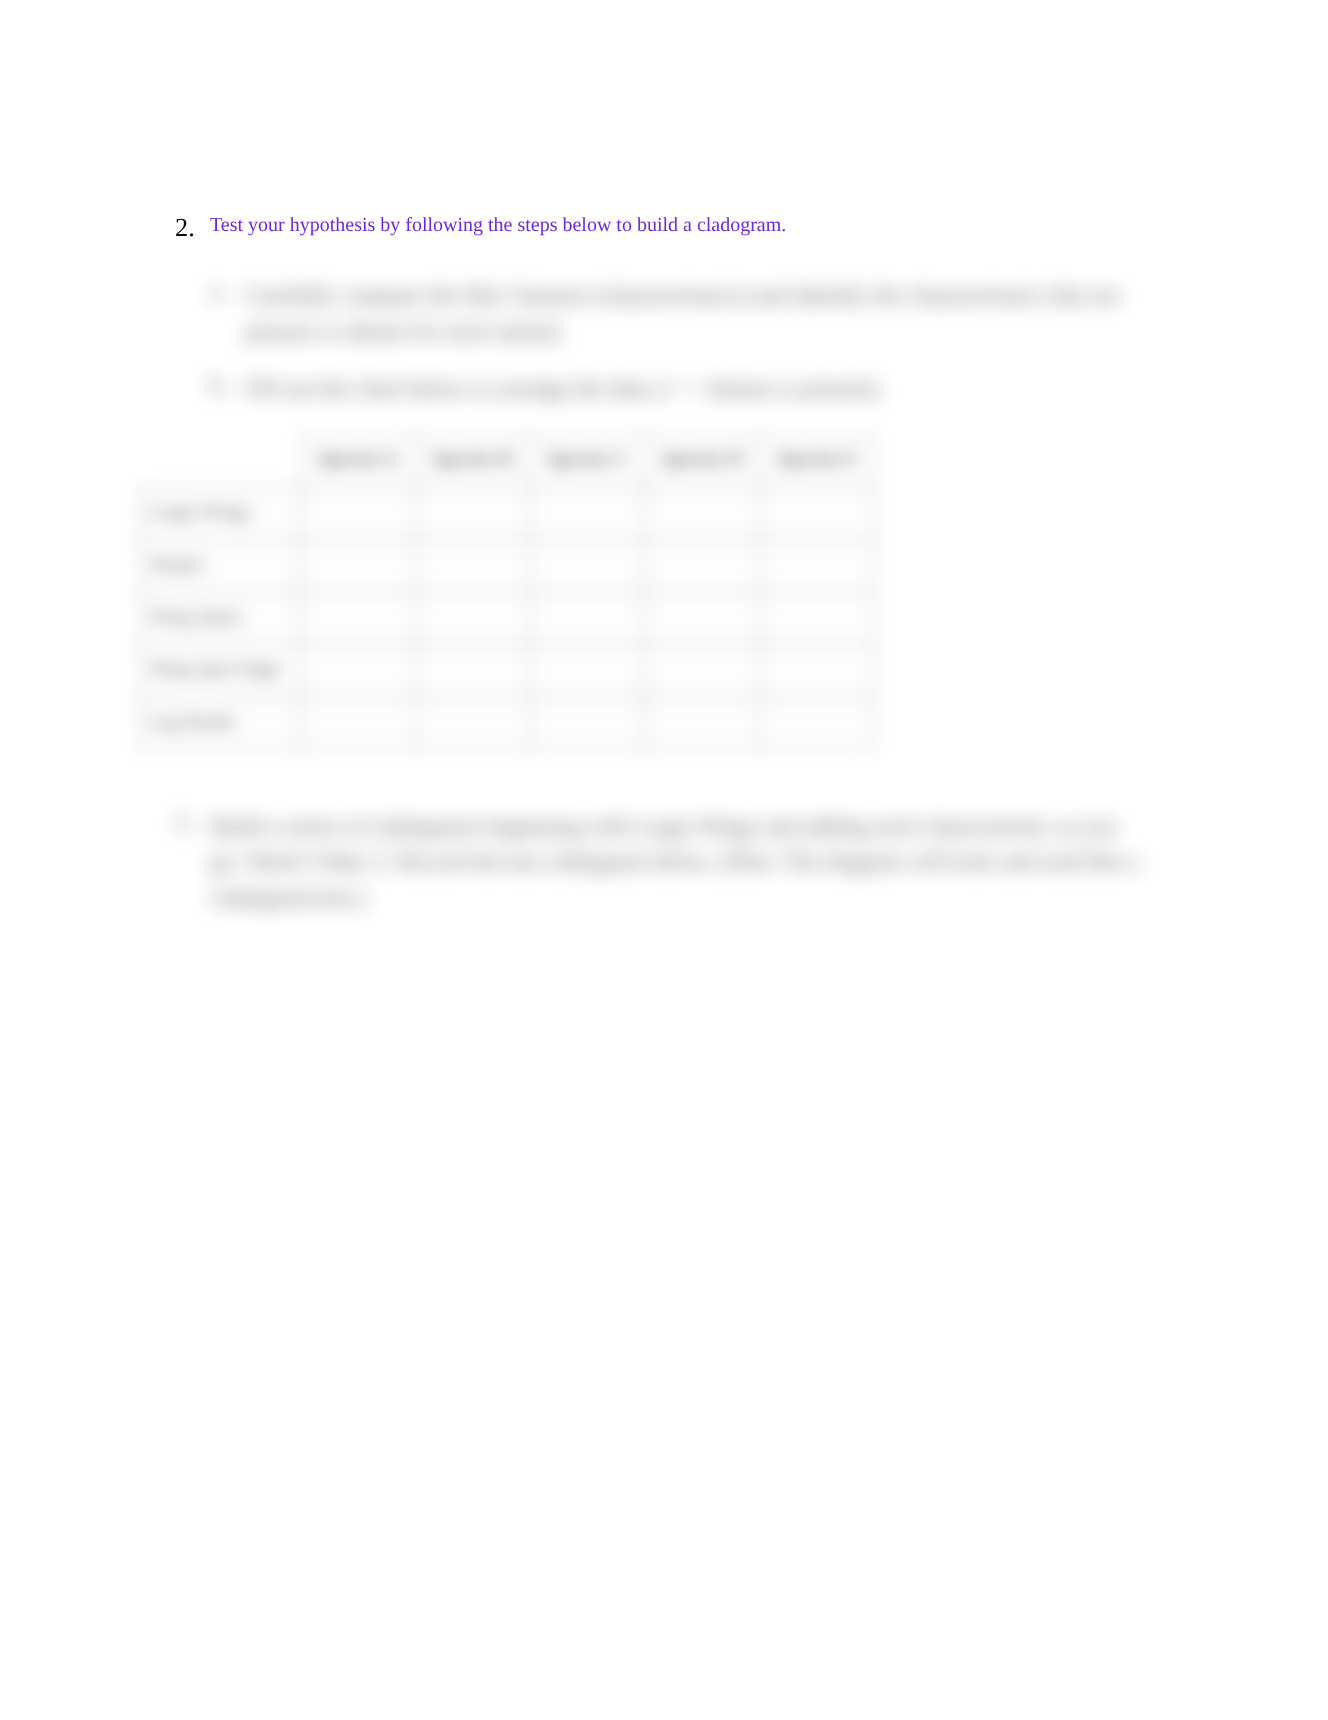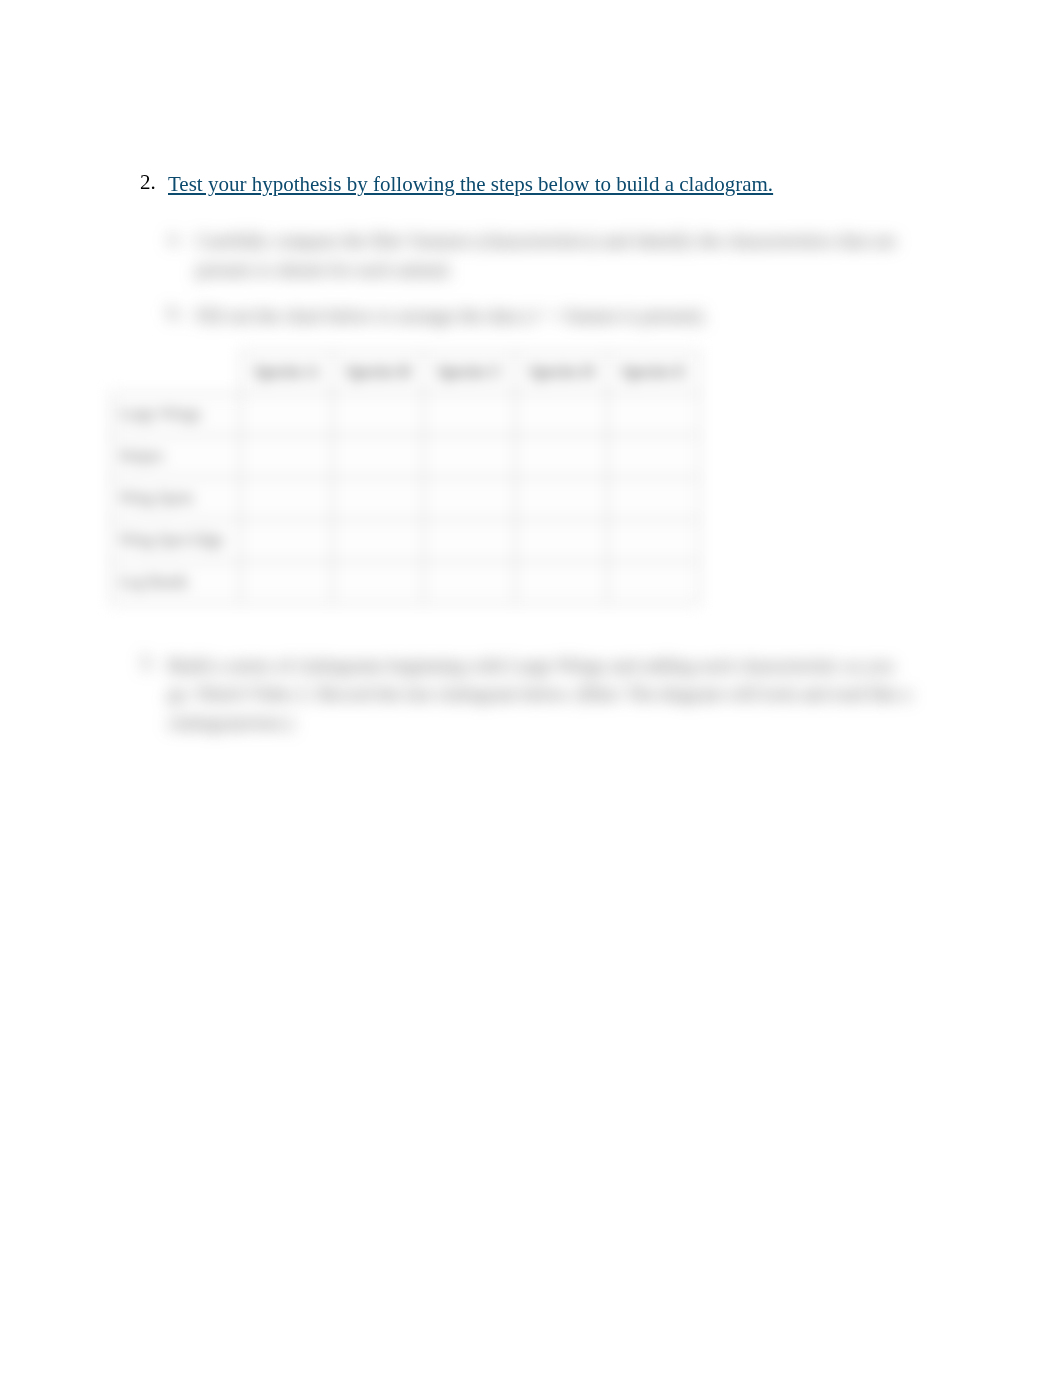--- a/index.html
+++ b/index.html
@@ -25,24 +25,23 @@
       align-items: flex-start;
       margin-bottom: 28px;
     }
     .main-number {
       font-size: 21px;
       color: #000;
       width: 28px;
       flex-shrink: 0;
     }
     .main-text {
-      font-size: 21px;
-      color: #0c4a6e;
+      font-size: 16px;
+      color: #6d28d9;
       line-height: 1.4;
-      text-decoration: underline;
     }
     .sub-list {
       margin-left: 28px;
       filter: blur(8px);
     }
     .sub-item {
       display: flex;
       align-items: flex-start;
       margin-bottom: 18px;
     }

